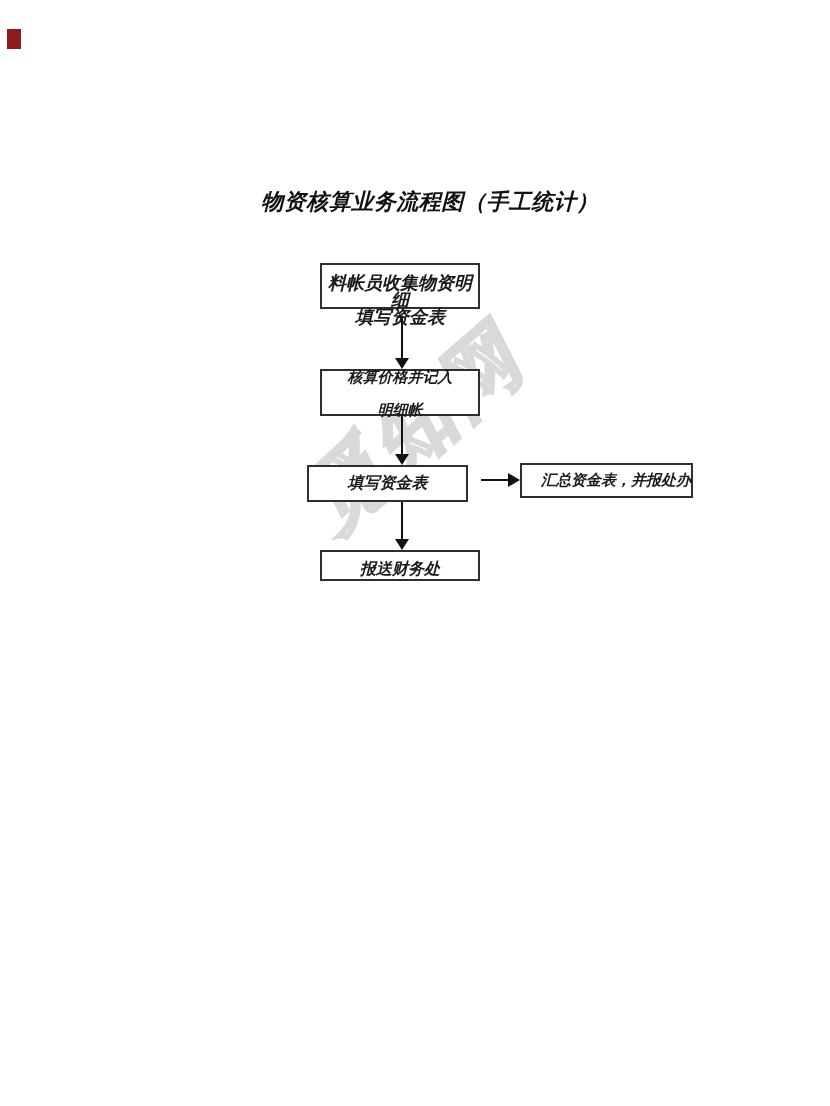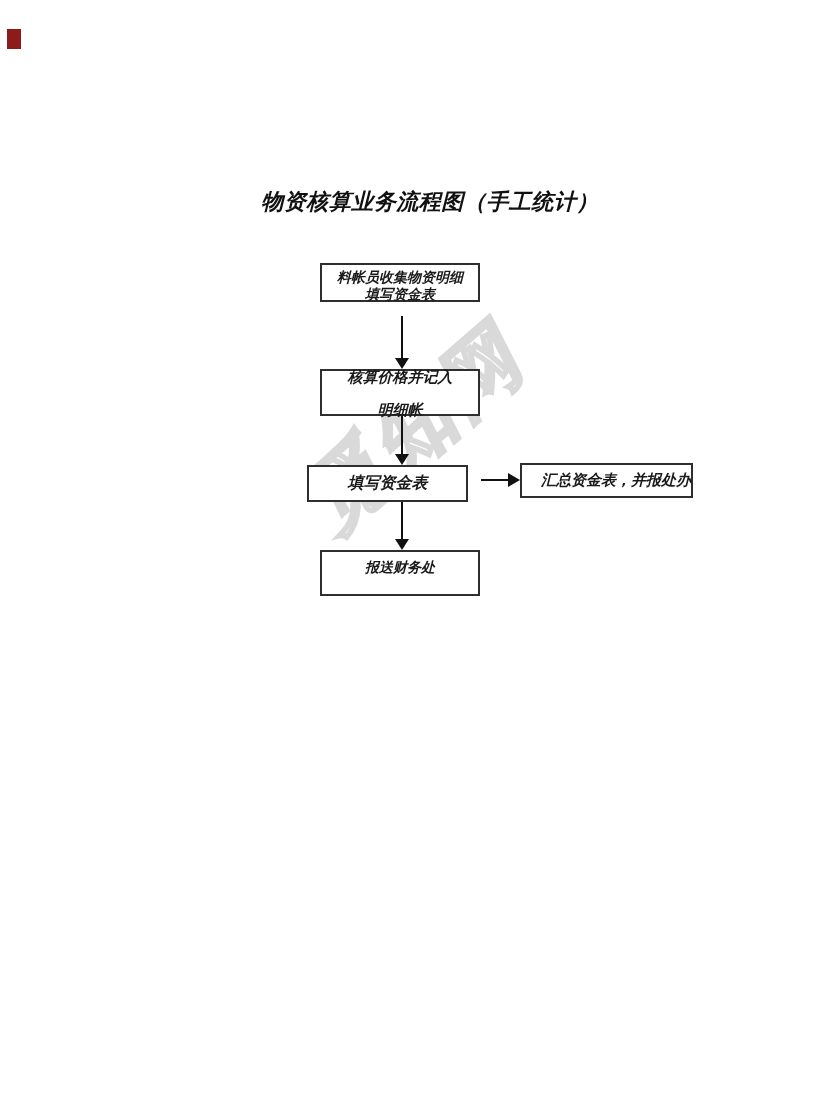--- a/index.html
+++ b/index.html
@@ -45,33 +45,33 @@
   .flow-node {
     position: absolute;
     box-sizing: border-box;
     background: #ffffff;
     border: 2px solid #2e2e2e;
     z-index: 2;
     text-align: center;
     font-weight: 700;
     color: #1a1a1a;
   }
-  .node-collect { left: 320px; top: 263px; width: 160px; height: 39px;
-                  font-size: 14px; line-height: 17px; padding-top: 4px; }
+  .node-collect { left: 320px; top: 263px; width: 160px; height: 46px;
+                  font-size: 18px; line-height: 17px; padding-top: 10px; }
   .node-calc    { left: 320px; top: 369px; width: 160px; height: 47px;
                   font-size: 15px; line-height: 17px;
                   display: flex; flex-direction: column; justify-content: center; gap: 16px; }
   .node-fill    { left: 307px; top: 465px; width: 161px; height: 37px;
                   font-size: 16px;
                   display: flex; align-items: center; justify-content: center; }
   .node-summary { left: 520px; top: 463px; width: 173px; height: 35px;
                   font-size: 15px;
                   display: flex; align-items: center; justify-content: flex-end; }
-  .node-submit  { left: 320px; top: 550px; width: 160px; height: 46px;
-                  font-size: 14px; padding-top: 7px; }
+  .node-submit  { left: 320px; top: 550px; width: 160px; height: 31px;
+                  font-size: 16px; padding-top: 7px; }
   .node-line { display: block; }
   .arrow { position: absolute; z-index: 1; }
   .shaft-v { position: absolute; width: 2px; background: #111111; left: 0; top: 0; }
   .shaft-h { position: absolute; height: 2px; background: #111111; left: 0; top: 0; }
   .head-down {
     position: absolute;
     width: 0; height: 0;
     border-left: 7px solid transparent;
     border-right: 7px solid transparent;
     border-top: 11px solid #111111;

